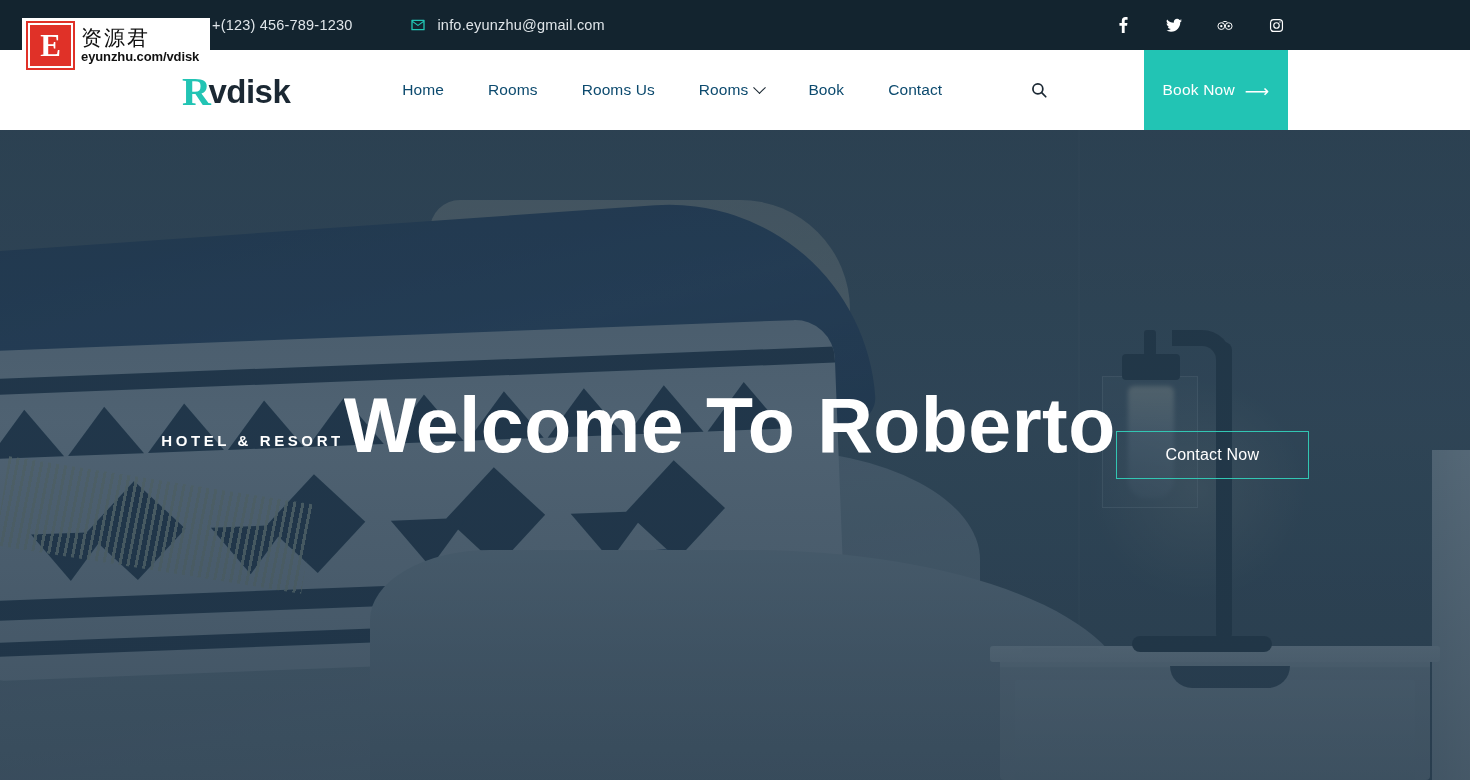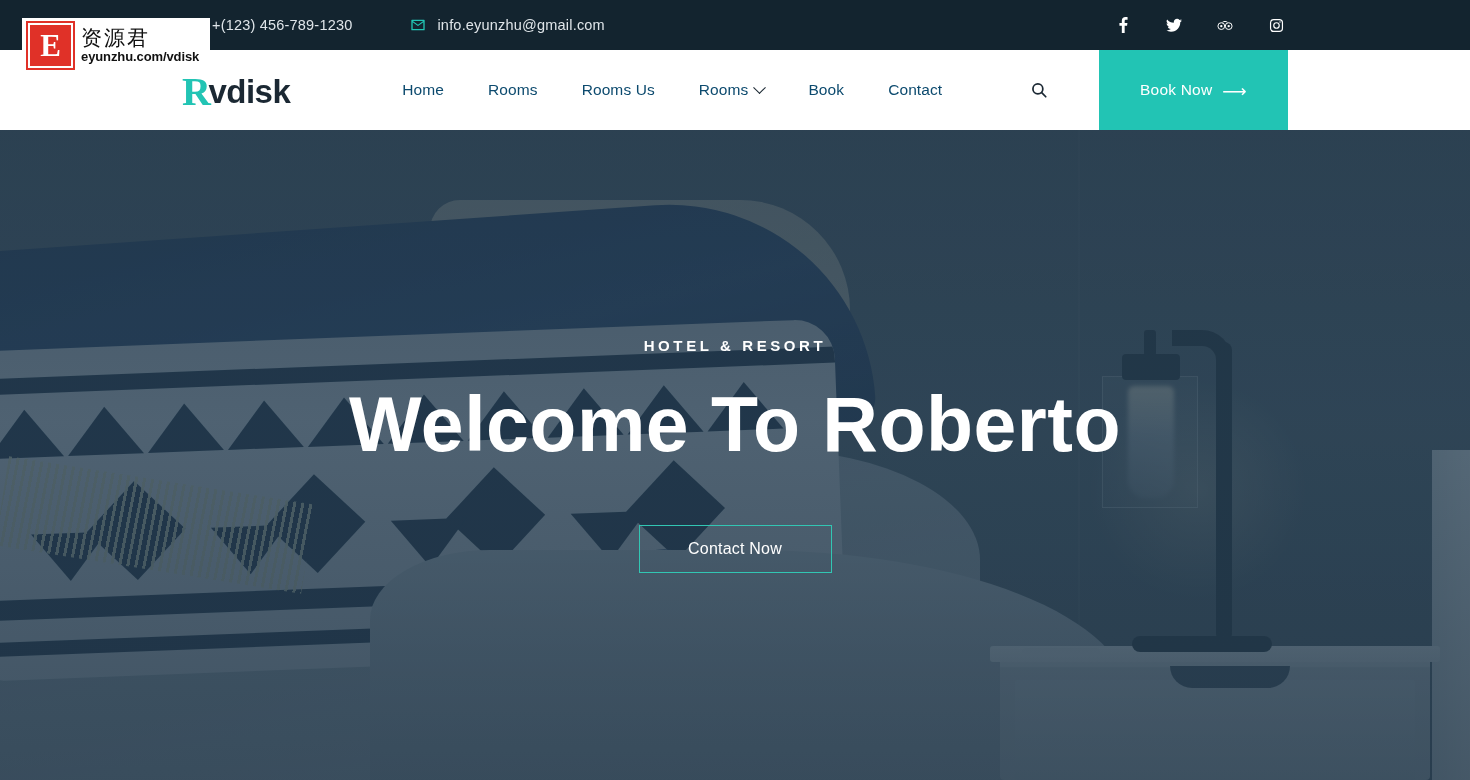--- a/index.html
+++ b/index.html
@@ -80,21 +80,21 @@
     margin-left:42px;
     width:22px; height:22px;
     display:flex; align-items:center; justify-content:center;
     color:#1b2833;
     cursor:pointer;
   }
   .book-now{
     position:absolute;
     right:182px; top:0;
     height:80px;
-    width:189px;
+    width:144px;
     background:#22c4b4;
     color:#ffffff;
     display:flex;
     align-items:center;
     justify-content:center;
     gap:10px;
     font-size:15.5px;
     letter-spacing:.2px;
     cursor:pointer;
     border:none;
@@ -252,21 +252,21 @@
     position:absolute; inset:0;
     background:rgba(38,62,82,.72);
   }
   .hero-overlay2{
     position:absolute; inset:0;
     background:linear-gradient(180deg, rgba(30,48,64,.30) 0%, rgba(30,48,64,.08) 45%, rgba(30,48,64,.35) 100%);
   }
 
   .hero-content{
     position:absolute; inset:0;
-    display:flex; flex-direction:column;
+    display:flex; flex-direction:row;
     align-items:center; justify-content:center;
     text-align:center;
     z-index:3;
   }
   .hero-kicker{
     color:#ffffff;
     font-size:15px;
     letter-spacing:3.6px;
     font-weight:600;
     margin-bottom:30px;

